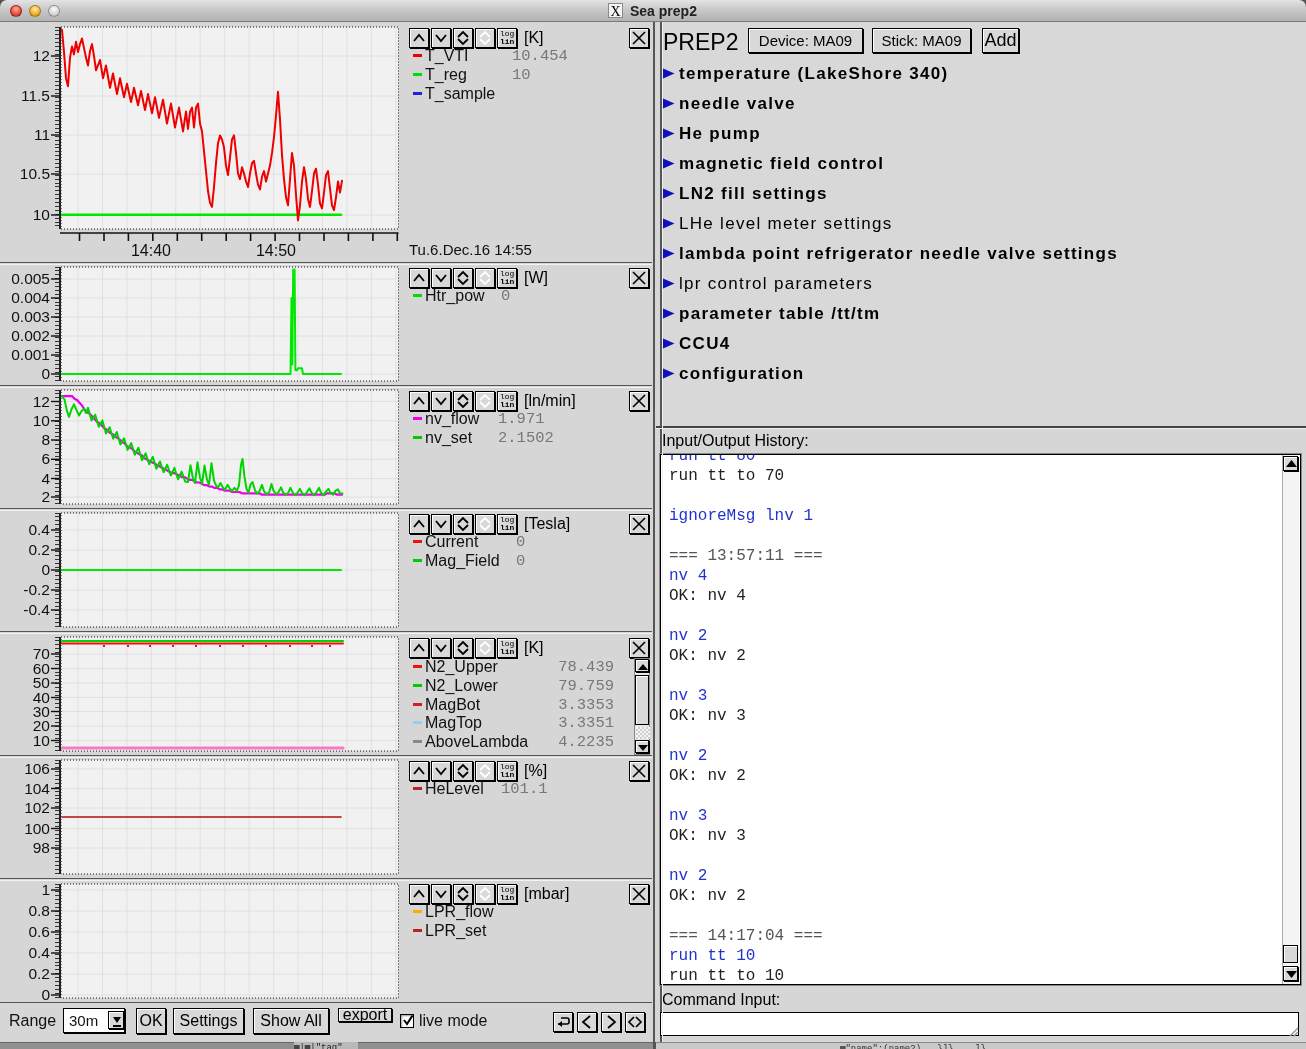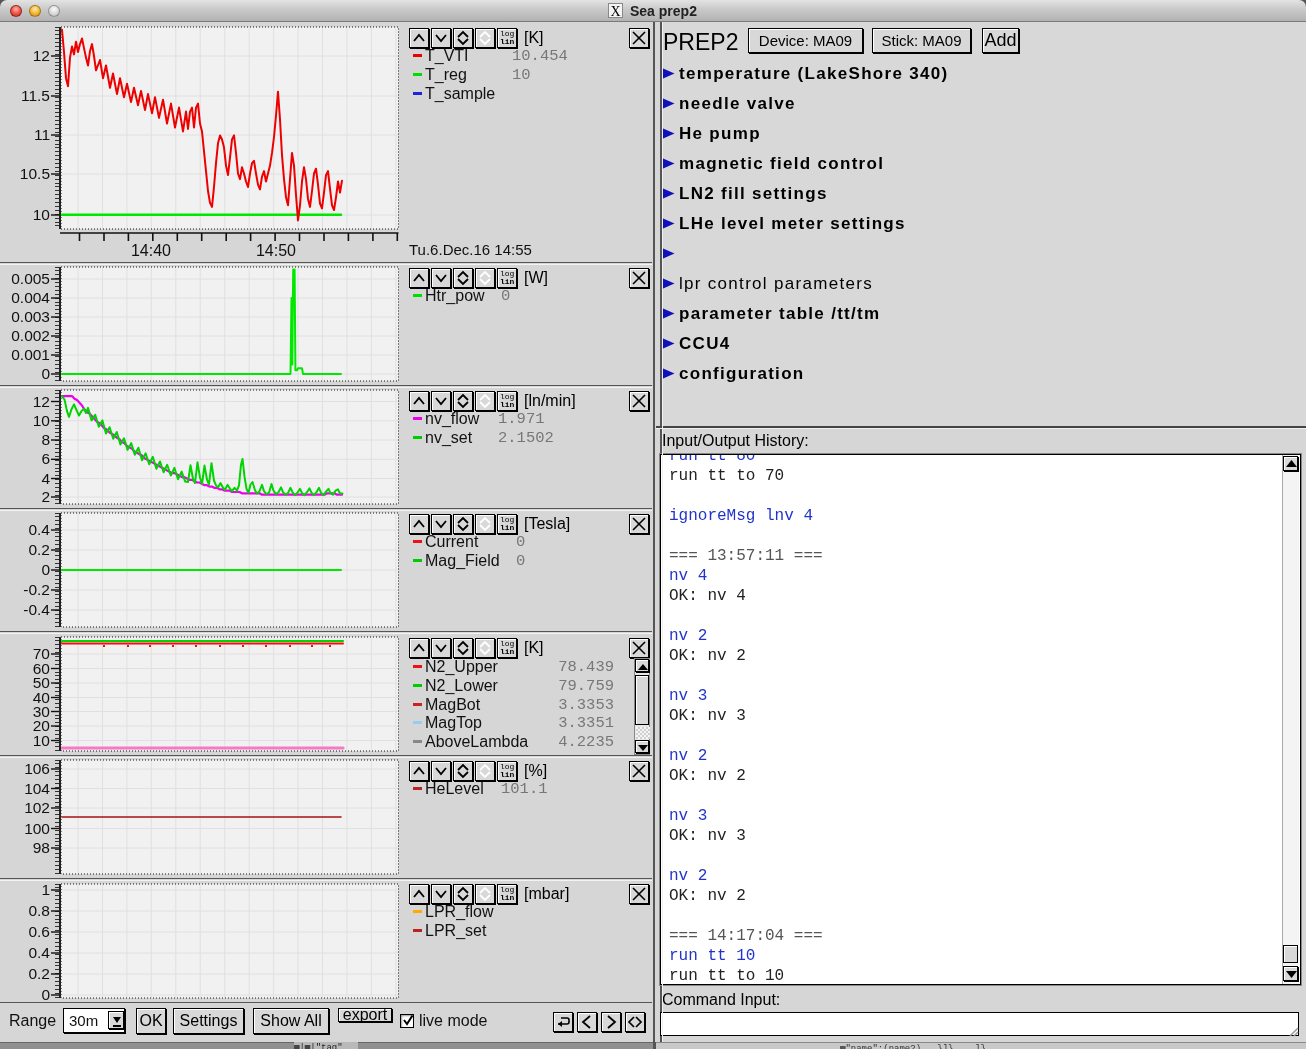--- a/index.html
+++ b/index.html
@@ -872,24 +872,25 @@
       <polygon points="1,1 13.5,6.5 1,12" fill="#1111bb"></polygon>
     </svg>
     <div style="position:absolute;left:679px;top:154px;font-size:17px;font-weight:bold;color:#000;letter-spacing:1.3px">magnetic field control</div>
     <svg style="position:absolute;left:661px;top:187px" width="15" height="14">
       <polygon points="1,1 13.5,6.5 1,12" fill="#1111bb"></polygon>
     </svg>
     <div style="position:absolute;left:679px;top:184px;font-size:17px;font-weight:bold;color:#000;letter-spacing:1.3px">LN2 fill settings</div>
     <svg style="position:absolute;left:661px;top:217px" width="15" height="14">
       <polygon points="1,1 13.5,6.5 1,12" fill="#1111bb"></polygon>
     </svg>
-    <div style="position:absolute;left:679px;top:214px;font-size:17px;font-weight:bold;color:#000;letter-spacing:1.3px">LHe level meter settings</div>
+    <div style="position:absolute;left:679px;top:214px;font-size:17px;font-weight:normal;color:#000;letter-spacing:1.3px">LHe level meter settings</div>
     <svg style="position:absolute;left:661px;top:247px" width="15" height="14">
       <polygon points="1,1 13.5,6.5 1,12" fill="#1111bb"></polygon>
     </svg>
+    <div style="position:absolute;left:679px;top:244px;font-size:17px;font-weight:bold;color:#000;letter-spacing:1.3px">lambda point refrigerator needle valve settings</div>
     <svg style="position:absolute;left:661px;top:277px" width="15" height="14">
       <polygon points="1,1 13.5,6.5 1,12" fill="#1111bb"></polygon>
     </svg>
     <div style="position:absolute;left:679px;top:274px;font-size:17px;font-weight:normal;color:#000;letter-spacing:1.3px">lpr control parameters</div>
     <svg style="position:absolute;left:661px;top:307px" width="15" height="14">
       <polygon points="1,1 13.5,6.5 1,12" fill="#1111bb"></polygon>
     </svg>
     <div style="position:absolute;left:679px;top:304px;font-size:17px;font-weight:bold;color:#000;letter-spacing:1.3px">parameter table /tt/tm</div>
     <svg style="position:absolute;left:661px;top:337px" width="15" height="14">
       <polygon points="1,1 13.5,6.5 1,12" fill="#1111bb"></polygon>
@@ -900,21 +901,21 @@
     </svg>
     <div style="position:absolute;left:679px;top:364px;font-size:17px;font-weight:bold;color:#000;letter-spacing:1.3px">configuration</div>
     <div style="position:absolute;left:656px;top:426px;width:650px;height:2px;background:#444"></div>
     <div style="position:absolute;left:656px;top:428px;width:650px;height:1px;background:#f0f0f0"></div>
     <div style="position:absolute;left:662px;top:432px;font-size:16px;color:#000">Input/Output History:</div>
 <div style="position:absolute;left:660px;top:454px;width:641px;height:531px;background:#fff;border:1px solid #000;box-shadow:0 0 0 1px #888;overflow:hidden">
 <div style="position:absolute;left:8px;top:-9px">
         <div class="cl b">run tt 80</div>
         <div class="cl k">run tt to 70</div>
         <div class="cl ">&nbsp;</div>
-        <div class="cl b">ignoreMsg lnv 4</div>
+        <div class="cl b">ignoreMsg lnv 1</div>
         <div class="cl ">&nbsp;</div>
         <div class="cl g">=== 13:57:11 ===</div>
         <div class="cl b">nv 4</div>
         <div class="cl k">OK: nv 4</div>
         <div class="cl ">&nbsp;</div>
         <div class="cl b">nv 2</div>
         <div class="cl k">OK: nv 2</div>
         <div class="cl ">&nbsp;</div>
         <div class="cl b">nv 3</div>
         <div class="cl k">OK: nv 3</div>

